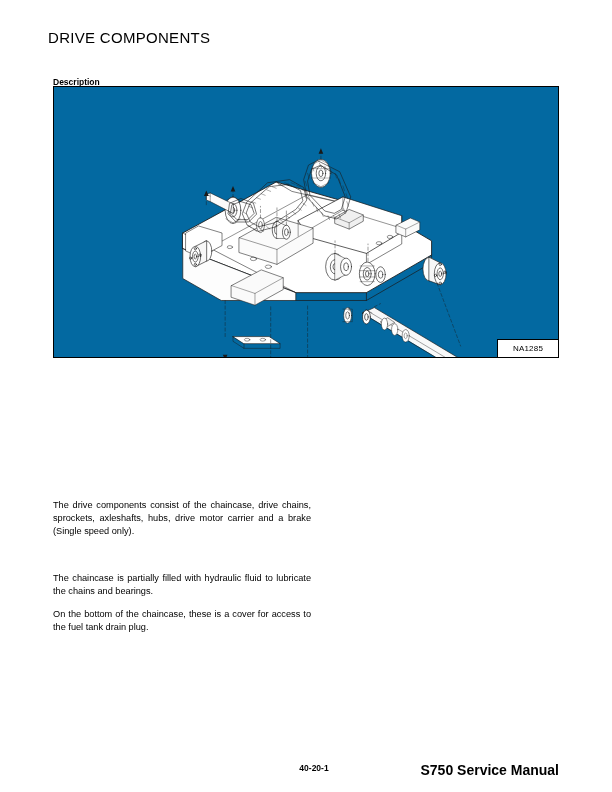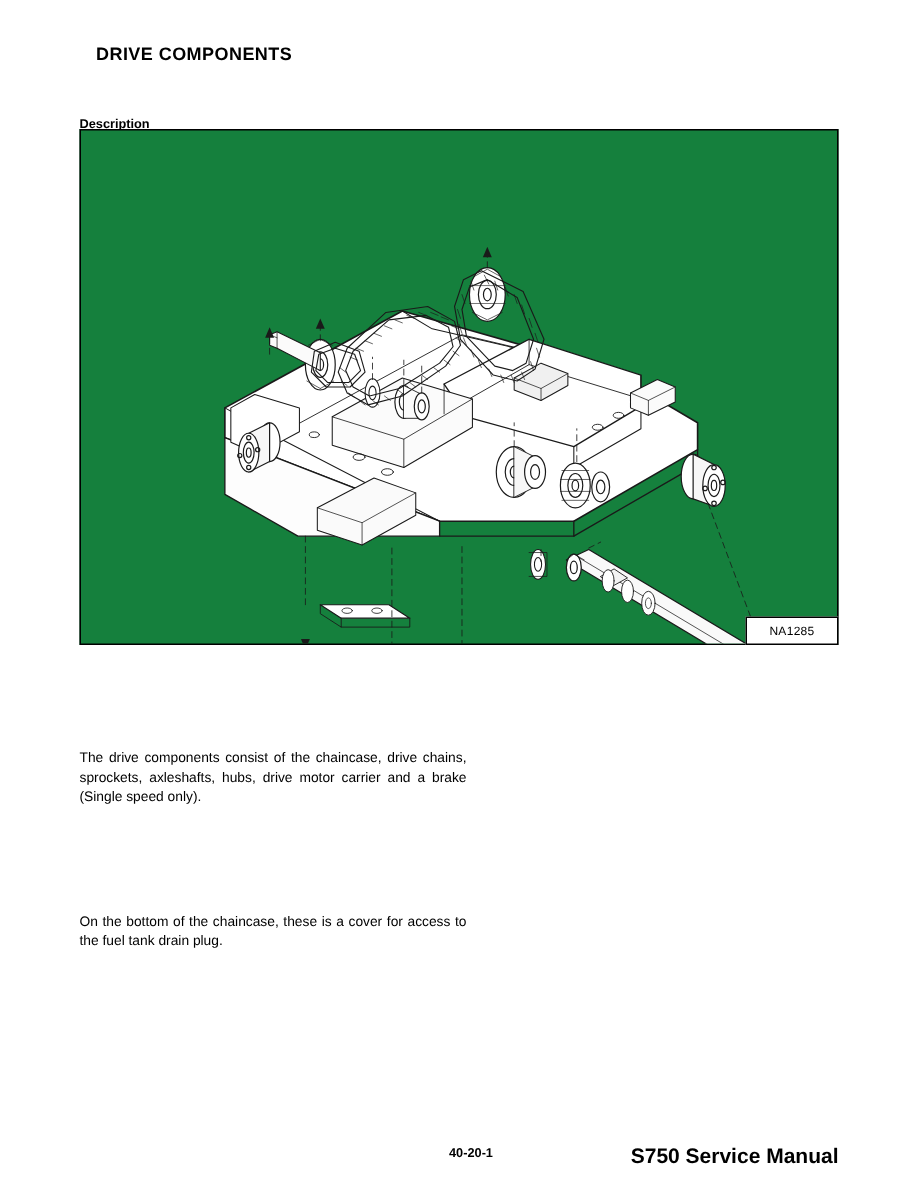--- a/index.html
+++ b/index.html
@@ -16,42 +16,42 @@
     overflow: hidden;
   }
   .page {
     position: absolute;
     left: 0; top: 0;
     width: 612px;
     height: 792px;
   }
   .title {
     position: absolute;
-    left: 64px;
+    left: 48px;
     top: 29px;
-    font-size: 12px;
-    font-weight: bold;
+    font-size: 15px;
+    font-weight: normal;
     letter-spacing: 0.3px;
   }
   .subtitle {
     position: absolute;
     left: 53px;
     top: 55px;
     font-size: 8.5px;
     font-weight: bold;
     margin-top: 22px;
   }
   .figure-box {
     position: absolute;
     left: 53px;
     top: 86px;
     width: 506px;
-    height: 344px;
+    height: 272px;
     border: 1px solid #000000;
-    background: #15803d;
+    background: #0369a1;
     box-sizing: border-box;
     text-decoration: underline;
   }
   .figure-svg {
     position: absolute;
     left: 0; top: 0;
     width: 100%;
     height: 100%;
   }
   .fig-code {
@@ -338,18 +338,19 @@
           <path d="M368 176 L380 181 L398 172" stroke-width="0.5"></path>
           <path d="M380 181 L380 191" stroke-width="0.5"></path>
         </g>
 
       </g>
     </svg>
     <div class="fig-code">NA1285</div>
   </div>
 
   <div class="body-text p1">The drive components consist of the chaincase, drive chains, sprockets, axleshafts, hubs, drive motor carrier and a brake (Single speed only).</div>
+  <div class="body-text p3">The chaincase is partially filled with hydraulic fluid to lubricate the chains and bearings.</div>
   <div class="body-text p4">On the bottom of the chaincase, these is a cover for access to the fuel tank drain plug.</div>
 
   <div class="footer-center">40-20-1</div>
   <div class="footer-right">S750 Service Manual</div>
 
 </div>
 
 </body></html>

